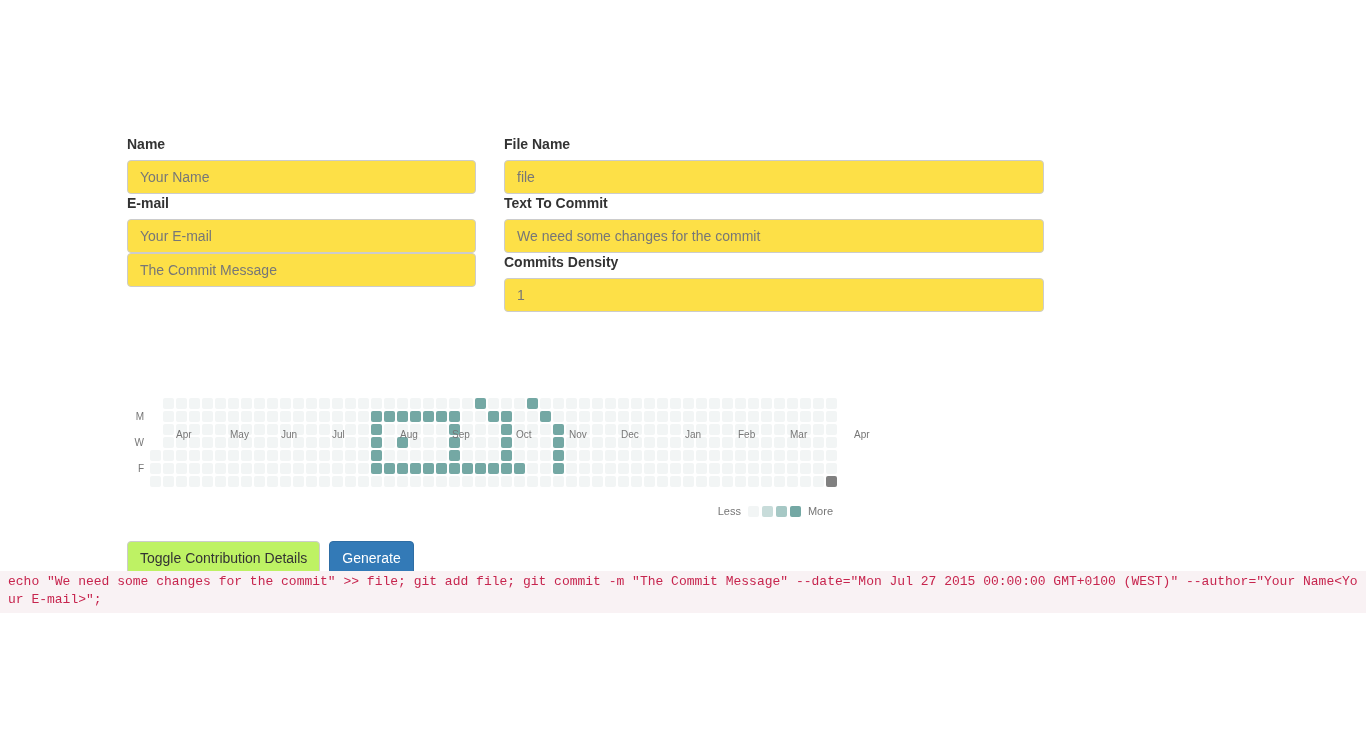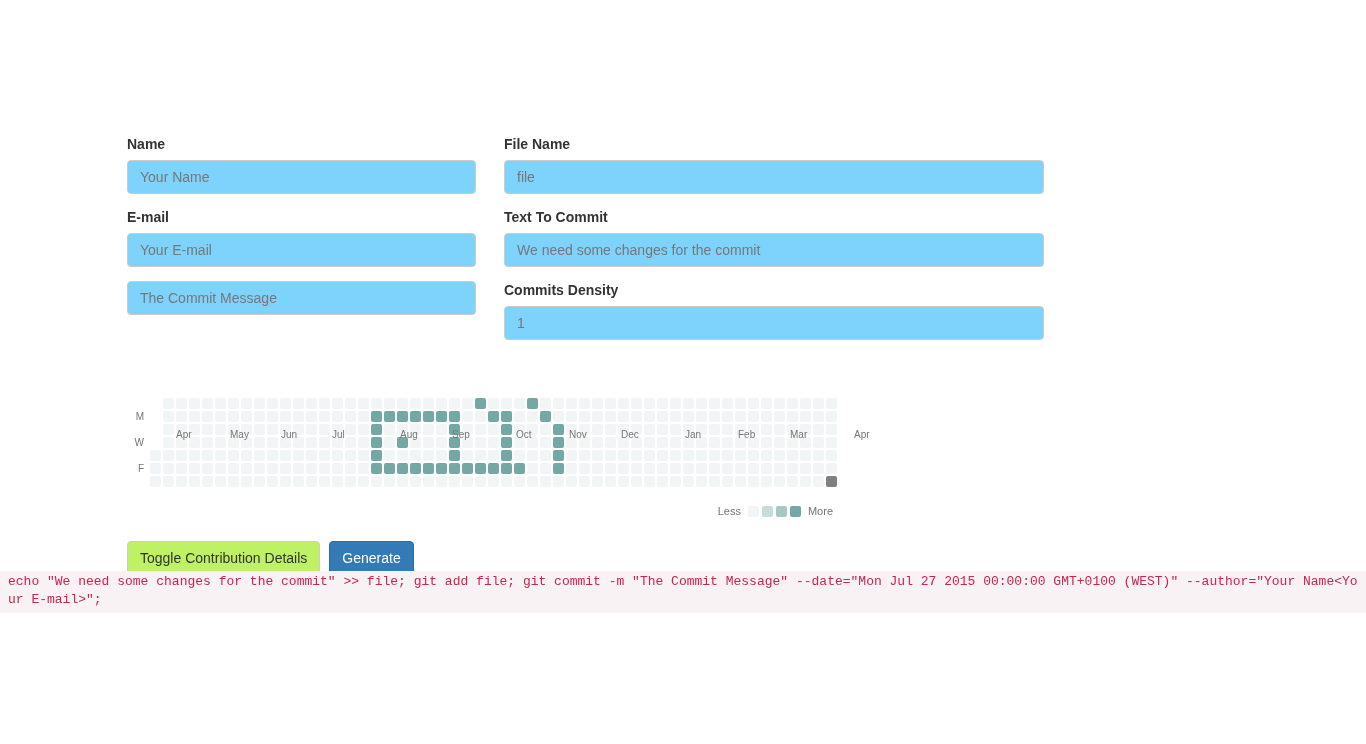--- a/index.html
+++ b/index.html
@@ -16,42 +16,42 @@
 
   .page { position: relative; width: 1366px; height: 744px; }
 
   
   .form-area {
     position: absolute;
     left: 127px;
     top: 135px;
     width: 920px;
   }
-  .form-row { display: flex; gap: 28px; margin-bottom: 14px; }
+  .form-row { display: flex; gap: 28px; margin-bottom: 0; }
   .form-col { width: 349px; }
   .form-col.wide { width: 540px; }
 
   .field-label {
     display: block;
     font-size: 14px;
     font-weight: bold;
     color: #333333;
     line-height: 18px;
     margin: 0 0 7px 0;
   }
   .field-input {
     display: block;
     width: 100%;
     height: 34px;
     padding: 6px 12px;
     font-size: 14px;
     font-family: "Liberation Sans", sans-serif;
     line-height: 20px;
     color: #555555;
-    background: #7dd3fc;
+    background: #fde047;
     border: 1px solid #cccccc;
     border-radius: 4px;
     outline: none;
   }
   .field-input::placeholder { color: #777777; opacity: 1; }
 
   
   .calendar-wrap {
     position: absolute;
     left: 127px;

